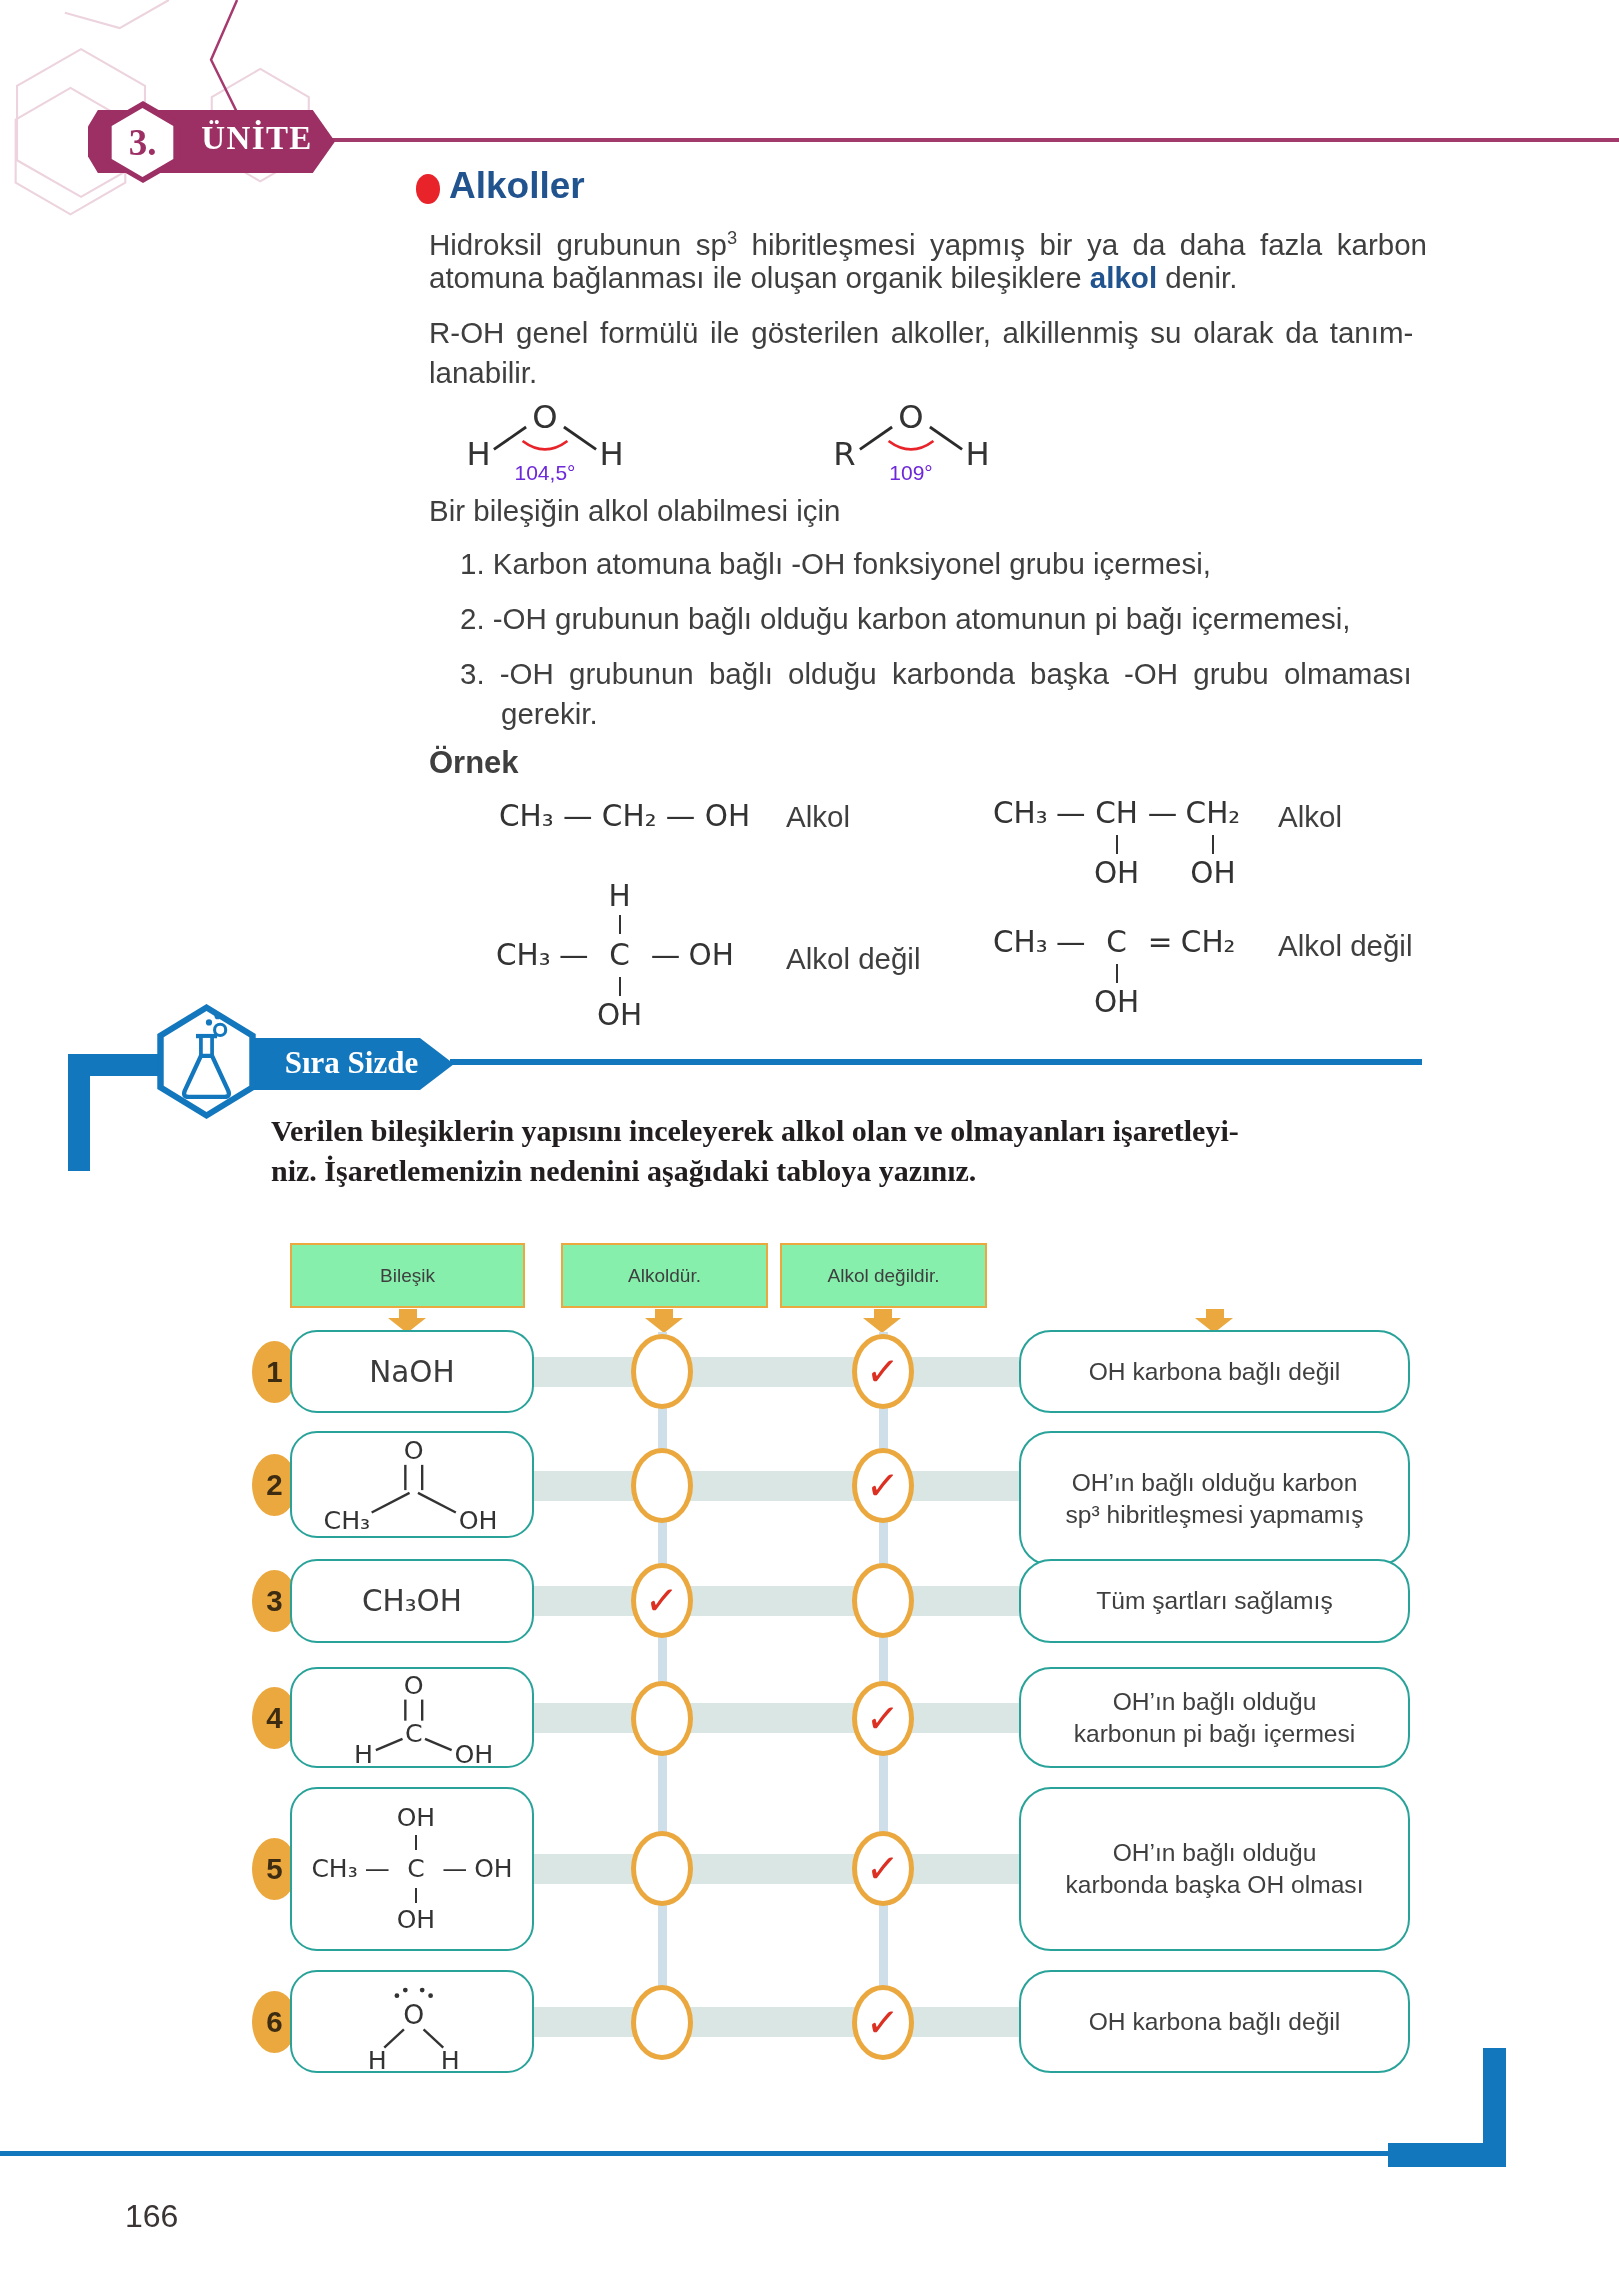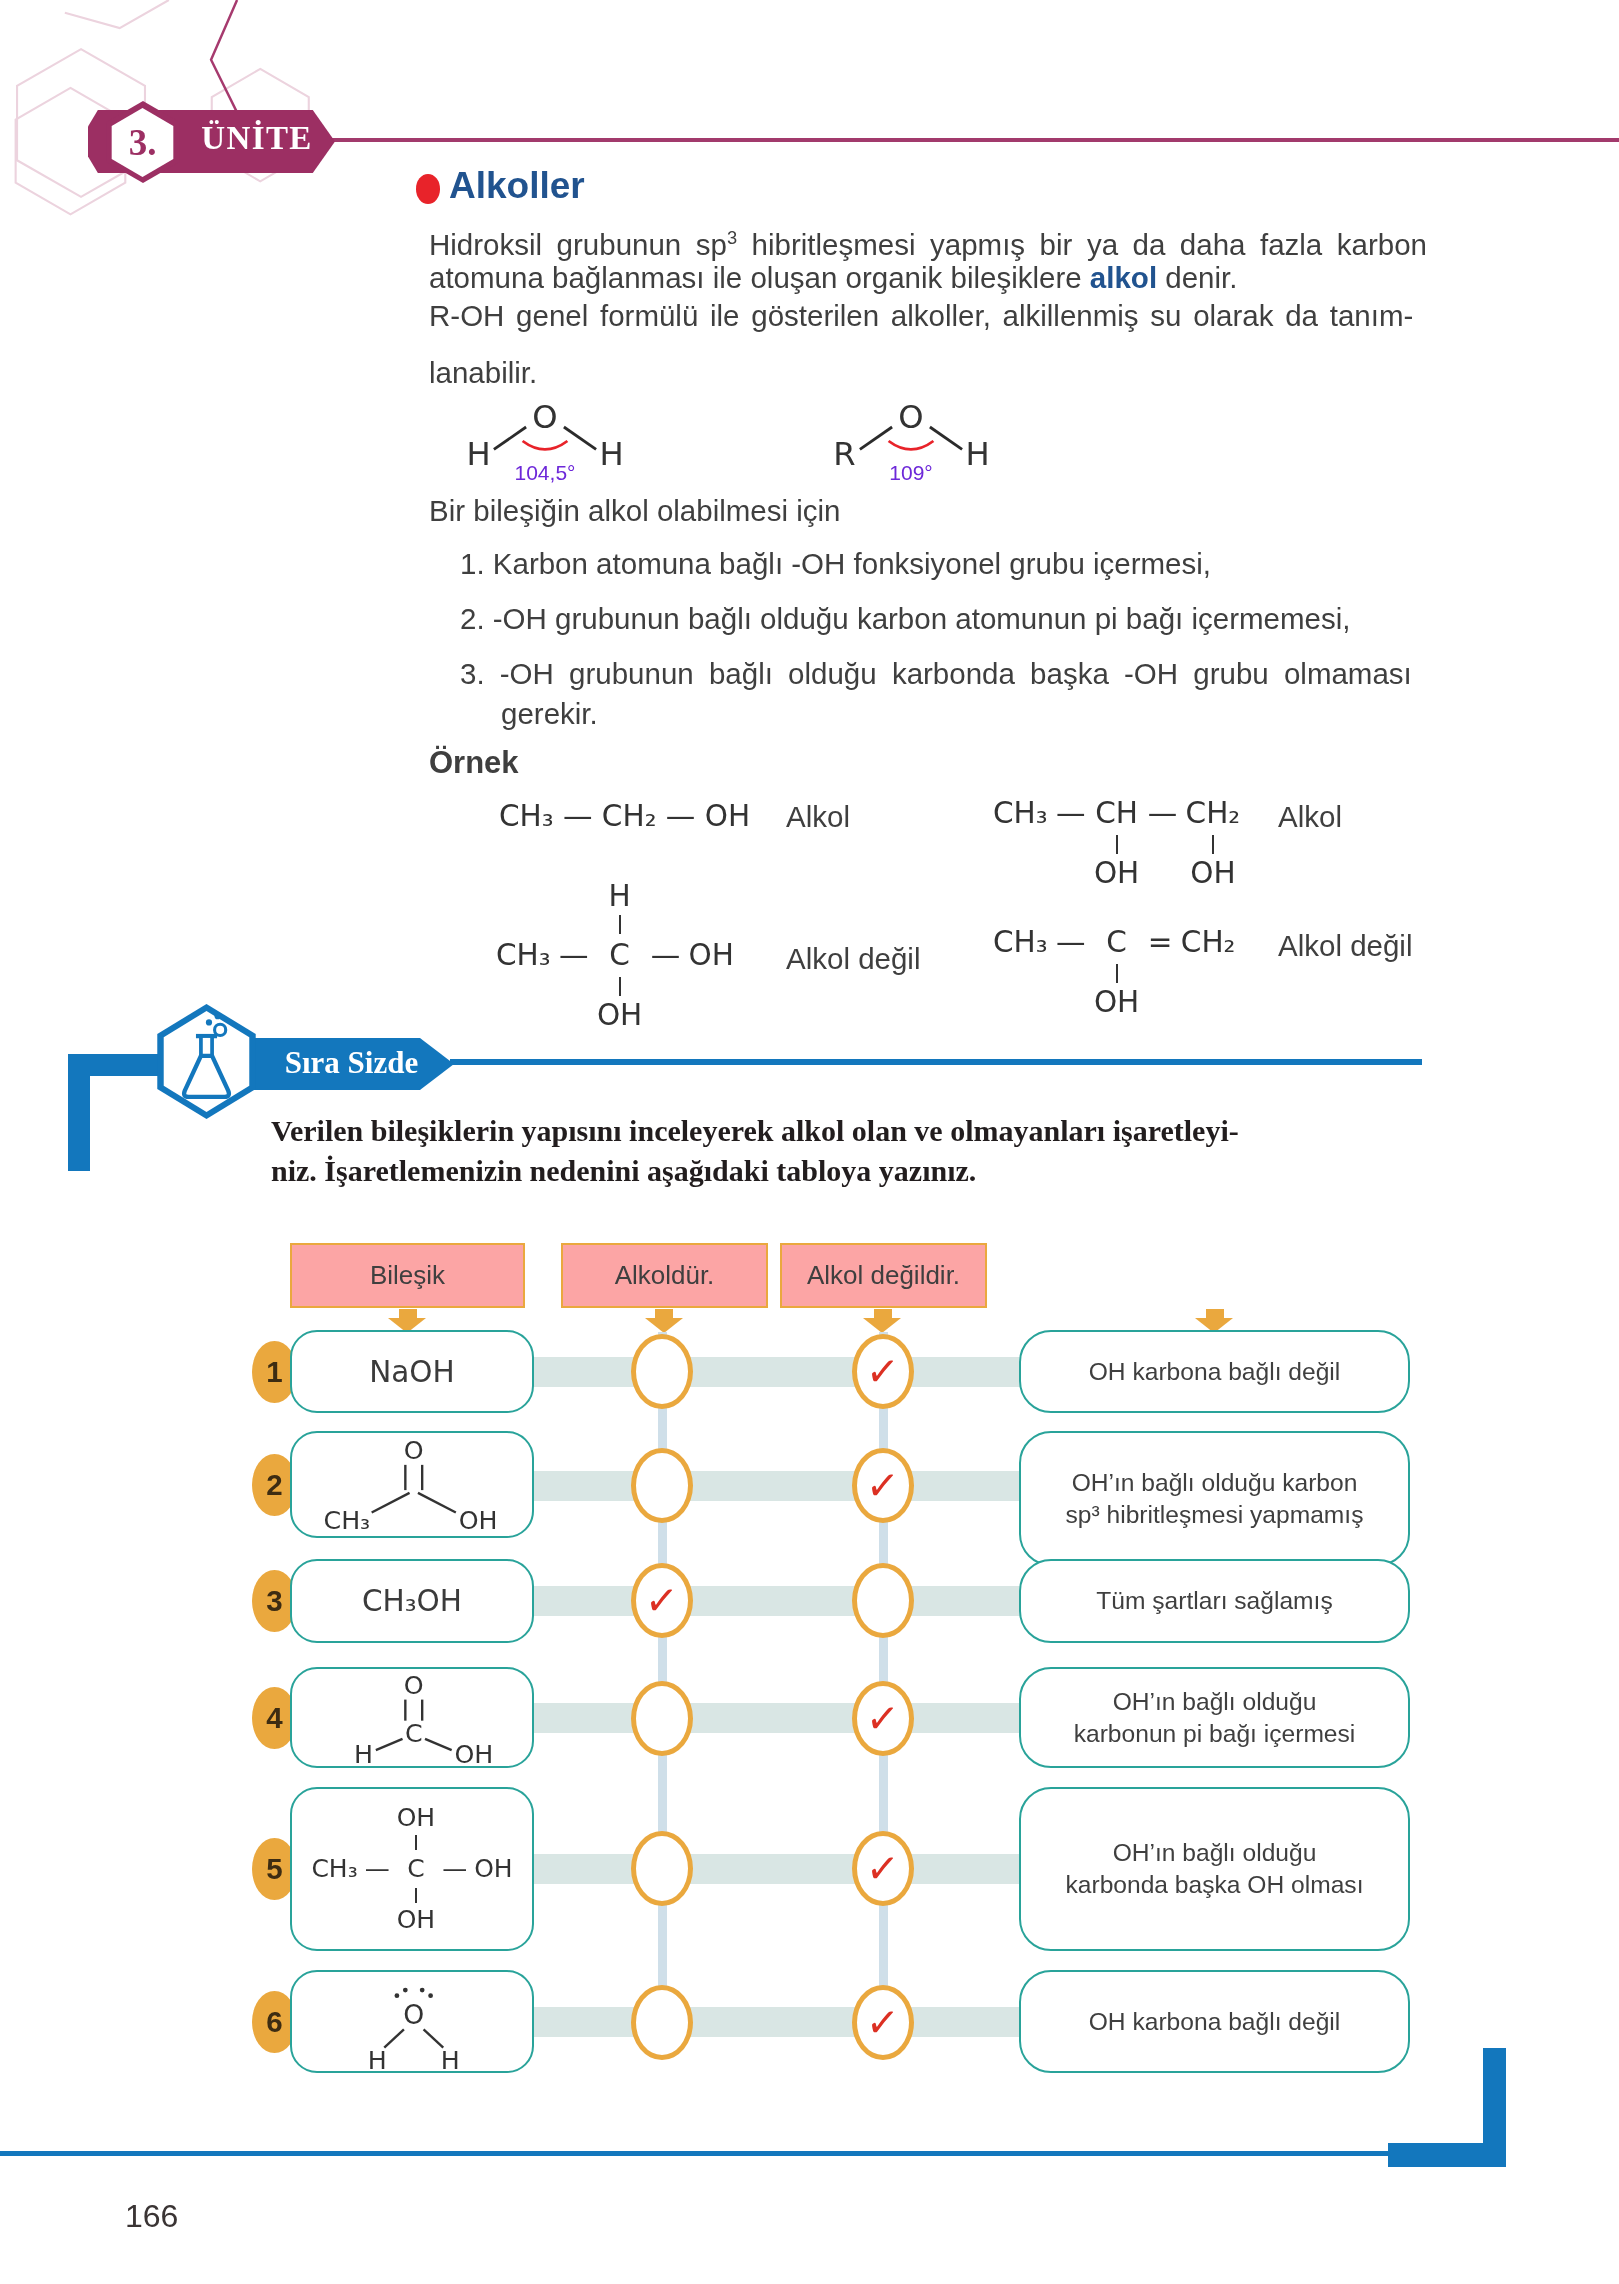--- a/index.html
+++ b/index.html
@@ -64,22 +64,22 @@
            font-size:31px;font-weight:bold;}
   #ss-line{left:450px;top:1059px;width:972px;height:6.3px;background:#1377bd;}
   #ss-hex{left:153px;top:1004px;width:107px;height:115px;background:#1377bd;
           clip-path:polygon(50% 0,96% 26%,96% 74%,50% 100%,4% 74%,4% 26%);}
   #ss-hex-in{left:160px;top:1011px;width:93px;height:101px;background:#fff;
           clip-path:polygon(50% 0,96% 26%,96% 74%,50% 100%,4% 74%,4% 26%);}
   .ss-text{left:271px;font-size:30px;font-weight:bold;color:#221d1e;
            font-family:"Liberation Serif",serif;white-space:nowrap;}
 
   
-  .hbox{top:1243px;height:65px;border:2.8px solid #eaa83e;background:#fca5a5;box-sizing:border-box;
-        display:flex;align-items:center;justify-content:center;font-size:26px;color:#3f3f3f;}
+  .hbox{top:1243px;height:65px;border:2.8px solid #eaa83e;background:#86efac;box-sizing:border-box;
+        display:flex;align-items:center;justify-content:center;font-size:19px;color:#3f3f3f;}
   .arrow-shaft{top:1309px;width:18.3px;height:9.1px;background:#eaa83e;}
   .arrow-head{top:1318px;width:0;height:0;border-left:19.7px solid transparent;
         border-right:19.7px solid transparent;border-top:15.5px solid #eaa83e;}
   .vline{top:1332px;height:690px;width:9.1px;background:#cfdfe9;}
   .band{left:534px;width:486px;height:29.5px;background:#d9e6e4;}
   .cbox{left:290px;width:244px;border:2.8px solid #29a39a;border-radius:27px;background:#fff;
         box-sizing:border-box;display:flex;align-items:center;justify-content:center;}
   .rbox{left:1019px;width:391px;border:2.8px solid #29a39a;border-radius:32px;background:#fff;
         box-sizing:border-box;display:flex;flex-direction:column;align-items:center;
         justify-content:center;font-size:24.6px;line-height:32px;color:#3f3f3f;text-align:center;}
@@ -117,21 +117,21 @@
   <div class="abs serif" id="unit-title">ÜNİTE</div>
   <div class="abs" id="unit-hex"></div>
   <div class="abs serif" id="unit-hex-in">3.</div>
 
   <div class="abs" id="sec-bullet"></div>
   <div class="abs" id="sec-title">Alkoller</div>
 
   <div class="abs bodyline just1" style="top:219px"><span>Hidroksil grubunun sp</span><sup>3</sup><span> hibritleşmesi yapmış bir ya da daha fazla karbon</span></div>
   <div class="abs bodyline" style="top:259px"><span>atomuna bağlanması ile oluşan organik bileşiklere </span><span class="em-blue">alkol</span><span> denir.</span></div>
 
-  <div class="abs bodyline just2" style="top:297px">R-OH genel formülü ile gösterilen alkoller, alkillenmiş su olarak da tanım-</div>
+  <div class="abs bodyline just2" style="top:314px">R-OH genel formülü ile gösterilen alkoller, alkillenmiş su olarak da tanım-</div>
   <div class="abs bodyline" style="top:354px">lanabilir.</div>
 
   <svg class="abs diagram" style="left:457px;top:399px" viewBox="0 0 250 100">
     <line x1="52" y1="72" x2="98" y2="40" stroke="#2b2b2b" stroke-width="4"></line>
     <line x1="152" y1="40" x2="198" y2="72" stroke="#2b2b2b" stroke-width="4"></line>
     <path d="M 93 60 Q 125 84 157 60" fill="none" stroke="#e8232a" stroke-width="4"></path>
     <text x="125" y="42" text-anchor="middle" font-size="46" fill="#2b2b2b">O</text>
     <text x="30" y="94" text-anchor="middle" font-size="46" fill="#27549e">H</text>
     <text x="220" y="94" text-anchor="middle" font-size="46" fill="#27549e">H</text>
   </svg>

